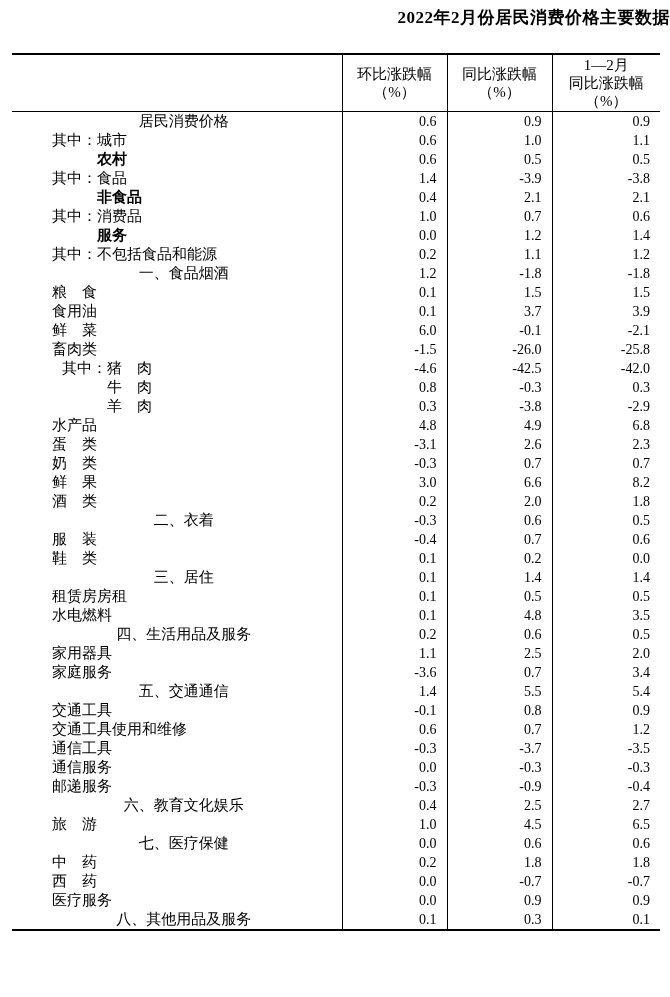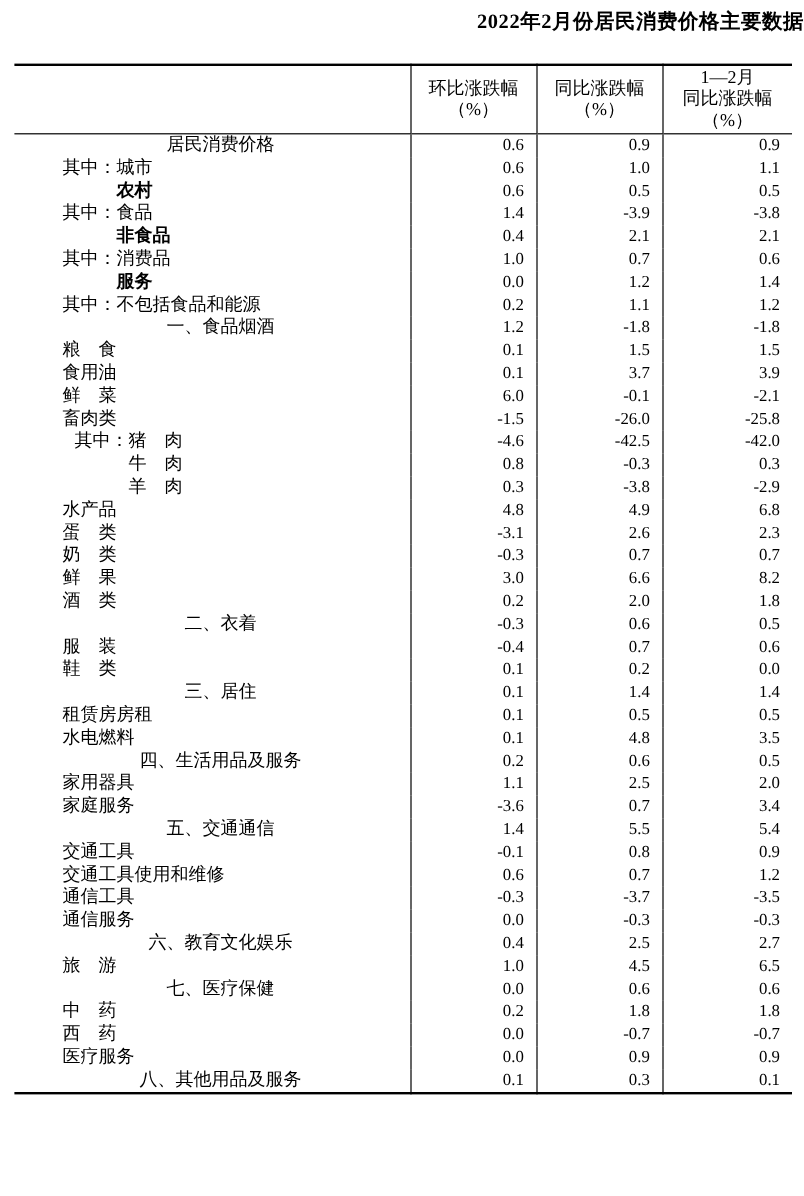--- a/index.html
+++ b/index.html
@@ -304,20 +304,26 @@
           <td class="val">-3.7</td>
           <td class="val">-3.5</td>
         </tr>
         <tr>
           <td class="label indent-1">通信服务</td>
           <td class="val">0.0</td>
           <td class="val">-0.3</td>
           <td class="val">-0.3</td>
         </tr>
         <tr>
+          <td class="label indent-1">邮递服务</td>
+          <td class="val">-0.3</td>
+          <td class="val">-0.9</td>
+          <td class="val">-0.4</td>
+        </tr>
+        <tr>
           <td class="label indent-0">六、教育文化娱乐</td>
           <td class="val">0.4</td>
           <td class="val">2.5</td>
           <td class="val">2.7</td>
         </tr>
         <tr>
           <td class="label indent-1">旅　游</td>
           <td class="val">1.0</td>
           <td class="val">4.5</td>
           <td class="val">6.5</td>

